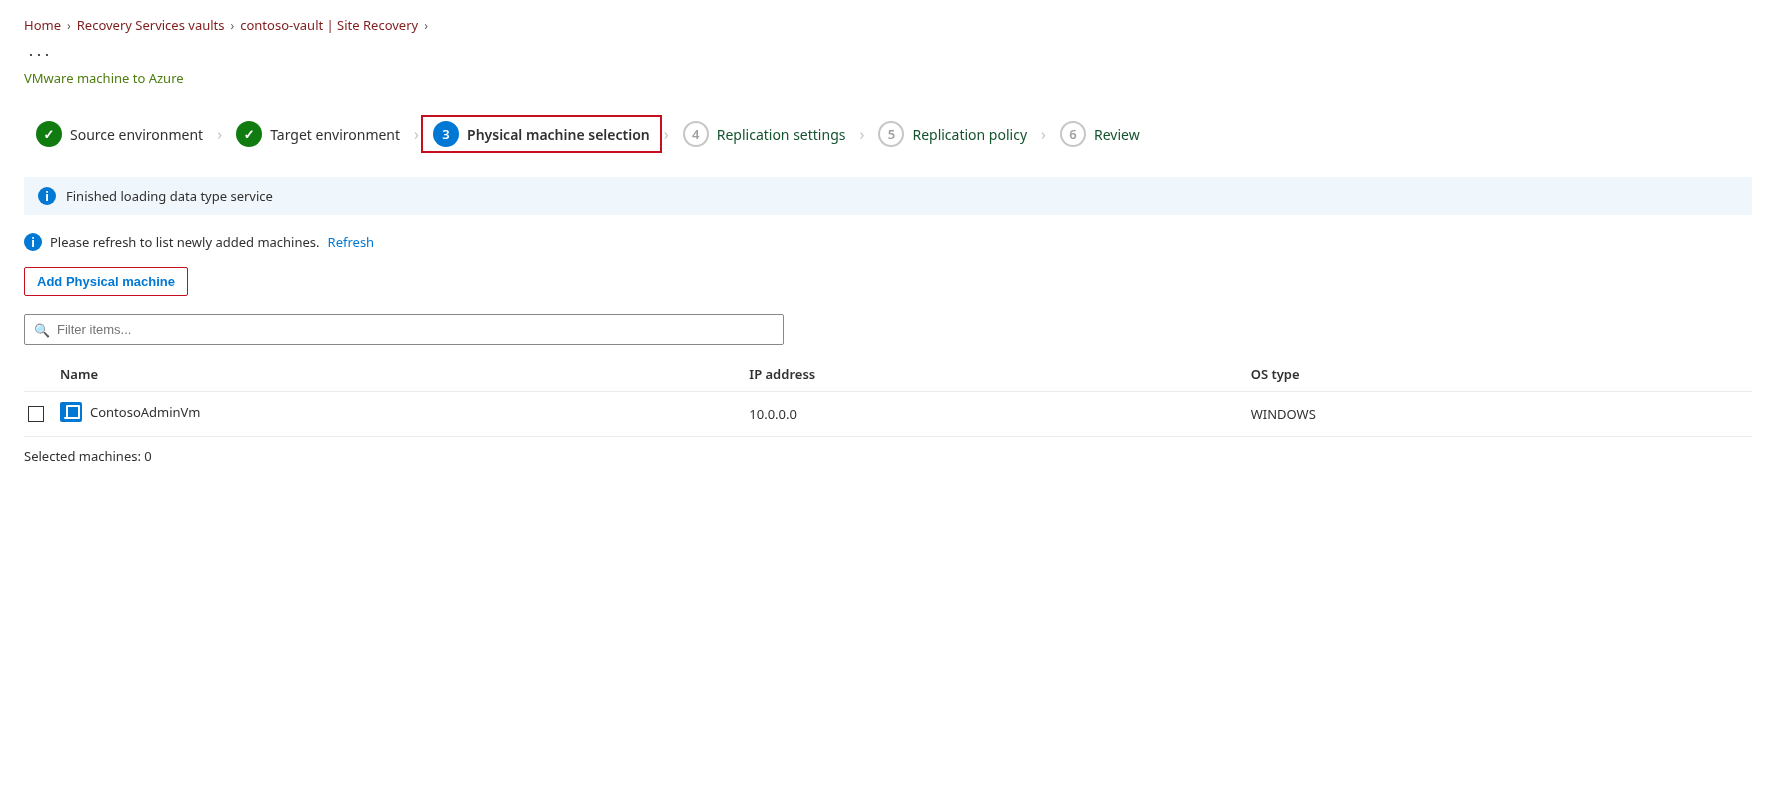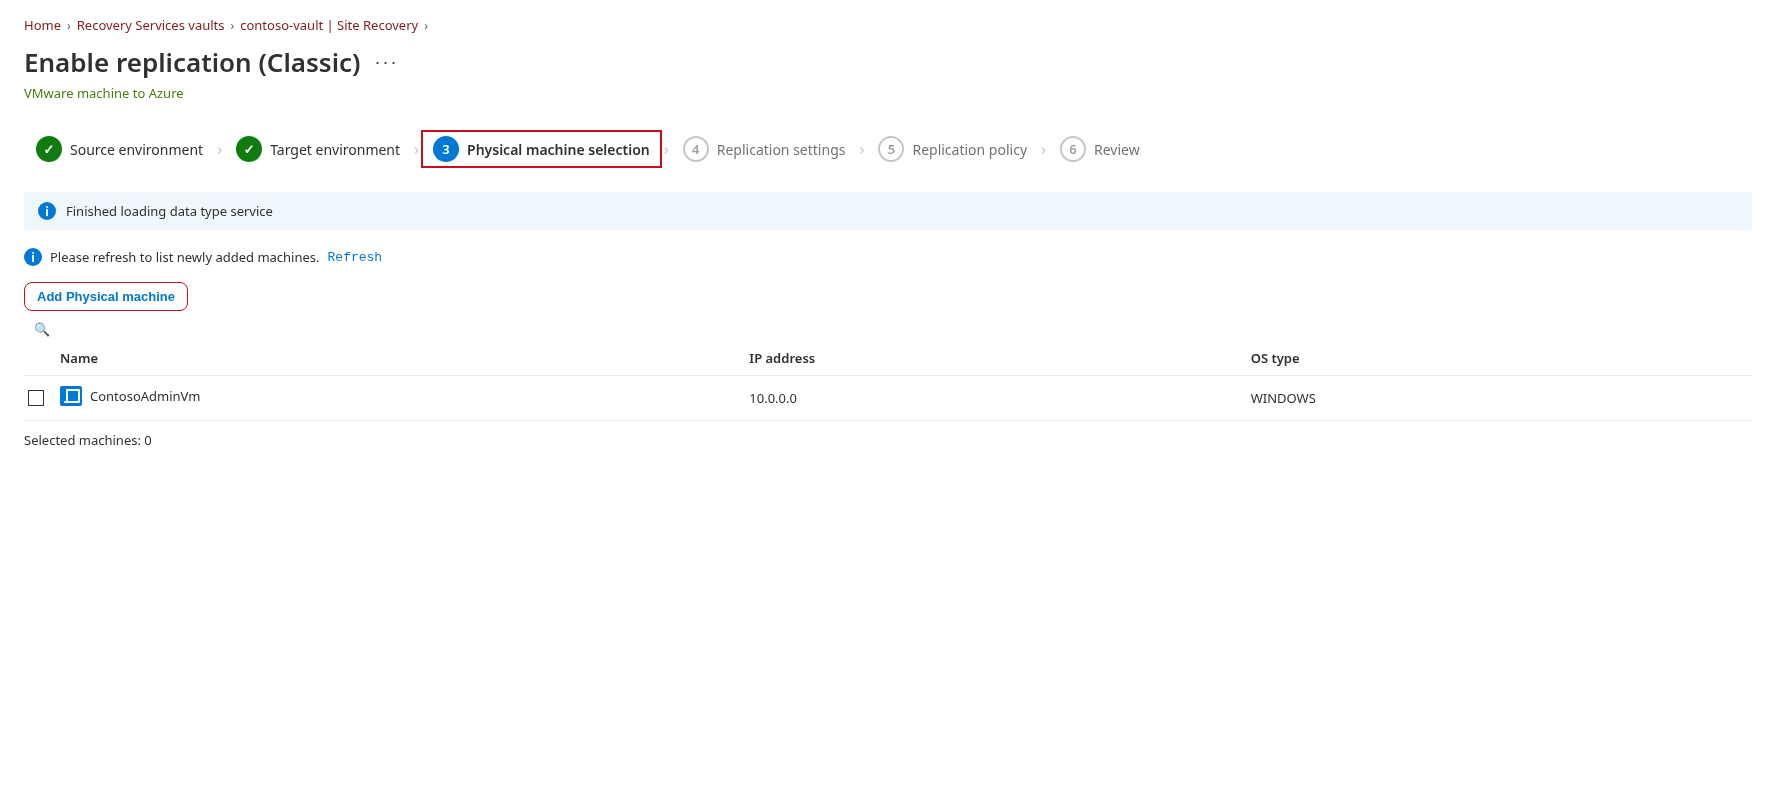--- a/index.html
+++ b/index.html
@@ -91,21 +91,21 @@
       border: 2px solid #c8c6c4;
     }
     .step-label {
       font-size: 14px;
     }
     .step-label.active {
       font-weight: 600;
       color: #323130;
     }
     .step-label.inactive {
-      color: #737373;
+      color: #14532d;
     }
     .step-label.completed {
       color: #323130;
     }
     .step.active-step {
       border: 2px solid #c50f1f;
       padding: 4px 10px;
     }
     .step-separator {
       color: #c8c6c4;
@@ -145,34 +145,33 @@
       align-items: center;
       gap: 8px;
       margin-bottom: 16px;
       font-size: 13px;
       color: #323130;
     }
     .refresh-notice a {
       color: #0078d4;
       text-decoration: none;
       cursor: pointer;
-      font-family: Liberation Mono, monospace;
     }
 
     
     .add-machine-btn {
       border: 1.5px solid #c50f1f;
       background: #fff;
       color: #0078d4;
       font-size: 13px;
       font-weight: 600;
       padding: 6px 12px;
       cursor: pointer;
       margin-bottom: 18px;
-      border-radius: 8px;
+      border-radius: 2px;
     }
 
     
     .filter-row {
       position: relative;
       margin-bottom: 12px;
     }
     .filter-input {
       width: 760px;
       max-width: 100%;
@@ -286,21 +285,20 @@
   <a>Home</a>
   <span class="breadcrumb-sep">›</span>
   <a>Recovery Services vaults</a>
   <span class="breadcrumb-sep">›</span>
   <a>contoso-vault | Site Recovery</a>
   <span class="breadcrumb-sep">›</span>
 </div>
 
 
 <div class="page-header">
-  <h1 class="page-title">Enable replication (Classic)</h1>
   <button class="more-btn">···</button>
 </div>
 <div class="page-subtitle">VMware machine to Azure</div>
 
 
 <div class="wizard-steps">
 
   <div class="step">
     <div class="step-circle completed">✓</div>
     <span class="step-label completed">Source environment</span>
@@ -349,20 +347,21 @@
   <span>Please refresh to list newly added machines.</span>
   <a>Refresh</a>
 </div>
 
 
 <button class="add-machine-btn">Add Physical machine</button>
 
 
 <div class="filter-row">
   <span class="search-icon-wrap">🔍</span>
+  <input class="filter-input" type="text" placeholder="Filter items..." style="">
 </div>
 
 
 <table class="machine-table">
   <thead>
     <tr>
       <th></th>
       <th class="col-name">Name</th>
       <th class="col-ip">IP address</th>
       <th class="col-os">OS type</th>

